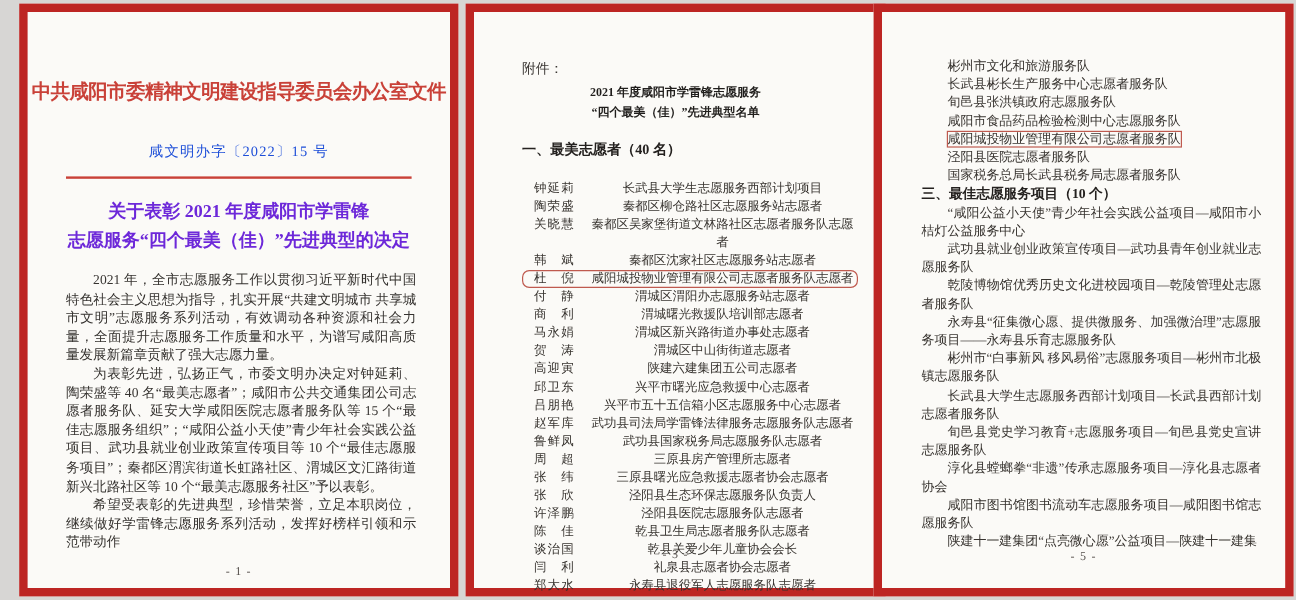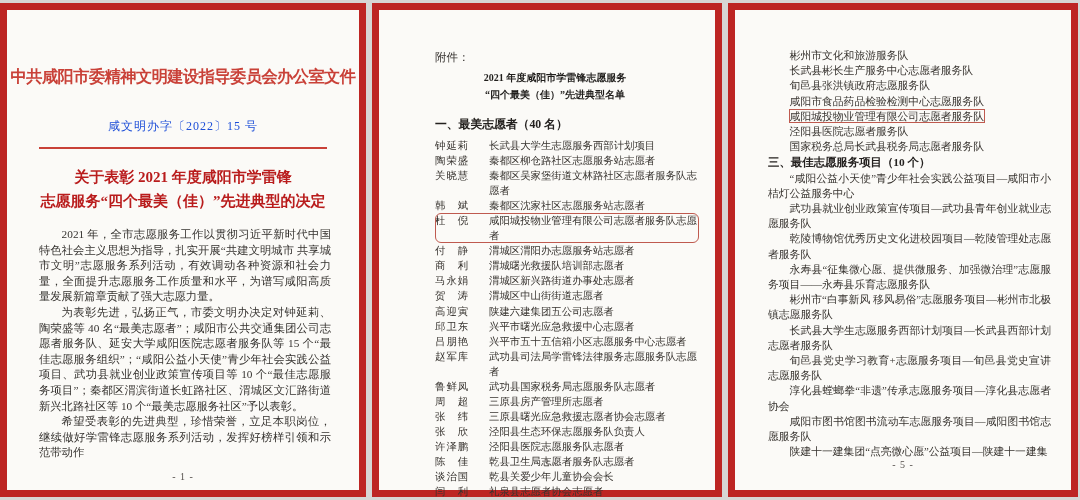--- a/index.html
+++ b/index.html
@@ -6,42 +6,42 @@
   body{
     width:1080px;height:500px;position:relative;overflow:hidden;
     background:#d7d6d4;
     font-family:"Liberation Serif","DejaVu Serif",serif;
     color:#2e2b29;
   }
   .page{
     position:absolute;top:3px;height:494px;box-sizing:border-box;
     background:#fbfaf7;border:7px solid #bd2523;
   }
-  #page1{left:0;width:366px;}
-  #page2{left:372px;width:350px;padding-left:16px;}
+  #page1{left:16px;width:366px;}
+  #page2{left:388px;width:350px;}
   #page3{left:728px;width:350px;}
 
   
   .p1-header{
     margin-top:56px;text-align:center;white-space:nowrap;
     font-size:16.5px;font-weight:bold;color:#c94138;
     letter-spacing:-0.5px;transform:scaleX(0.98);
   }
   .p1-docnum{margin-top:30px;text-align:center;font-size:12px;color:#1d4ed8;letter-spacing:1px;}
   .p1-redline{margin:12px 32px 0 32px;border:0;border-top:2px solid #c94138;}
-  .p1-title{margin-top:16px;text-align:center;font-weight:bold;font-size:15px;line-height:24px;color:#b91c1c;}
+  .p1-title{margin-top:16px;text-align:center;font-weight:bold;font-size:15px;line-height:24px;color:#6d28d9;}
   .p1-body{margin:14px 28px 0 32px;font-size:11.3px;line-height:15.6px;text-align:justify;color:#35322f;}
   .p1-body p{margin:0;text-indent:2em;}
   .page-footer{position:absolute;left:0;bottom:8px;width:100%;text-align:center;font-size:10px;color:#55504c;letter-spacing:1px;}
 
   
   .p2-attachment{margin:40px 0 0 40px;font-size:11.5px;color:#3a3633;}
   .p2-title{margin-top:4px;text-align:center;font-weight:bold;font-size:10px;line-height:17px;color:#201e1c;}
   .p2-section{margin:14px 0 0 40px;font-weight:bold;font-size:11.8px;color:#24211f;}
-  .p2-rows{margin:5px 16px 0 40px;}
+  .p2-rows{margin:17px 16px 0 40px;text-align:center;}
   .vrow{display:flex;font-size:10.4px;line-height:15.05px;color:#37332f;}
   .vname{width:54px;flex:none;letter-spacing:1px;}
   .vorg{flex:1;}
   .vrow.boxed{outline:1px solid #bf5a4f;outline-offset:-1px;border-radius:6px;}
   #page2 .page-footer{bottom:22px;}
 
   
   .p3-content{margin:38px 20px 0 33px;font-size:10.8px;line-height:15.2px;color:#37332f;}
   .p3-org{ text-indent:2em;margin:0;}
   .p3-org .boxed-span{outline:1px solid #bf5a4f;outline-offset:0px;}

